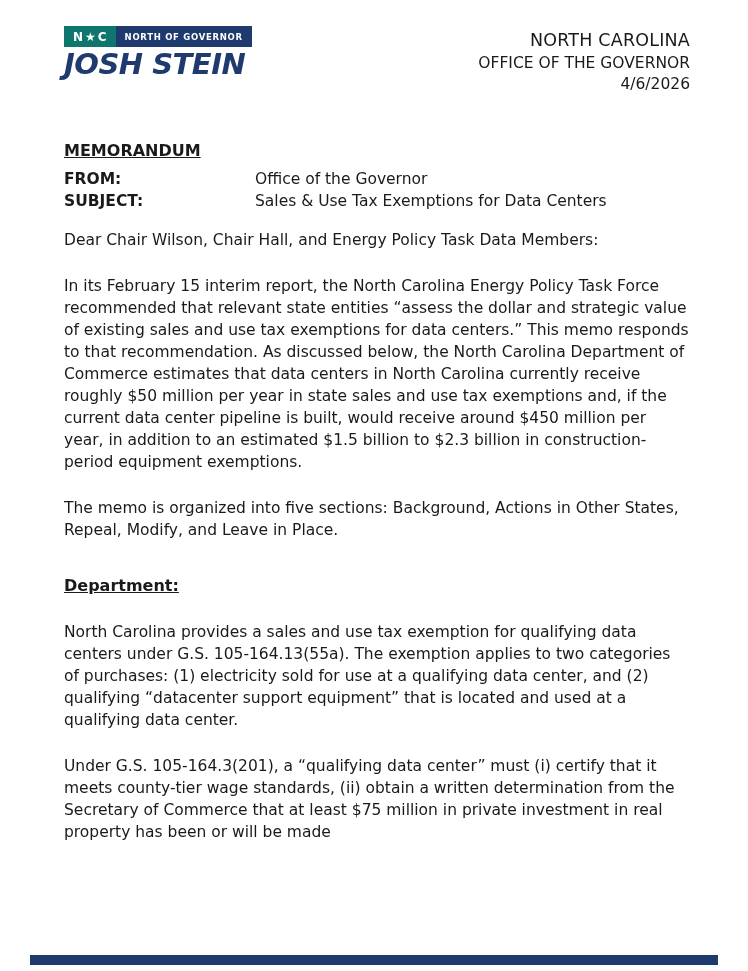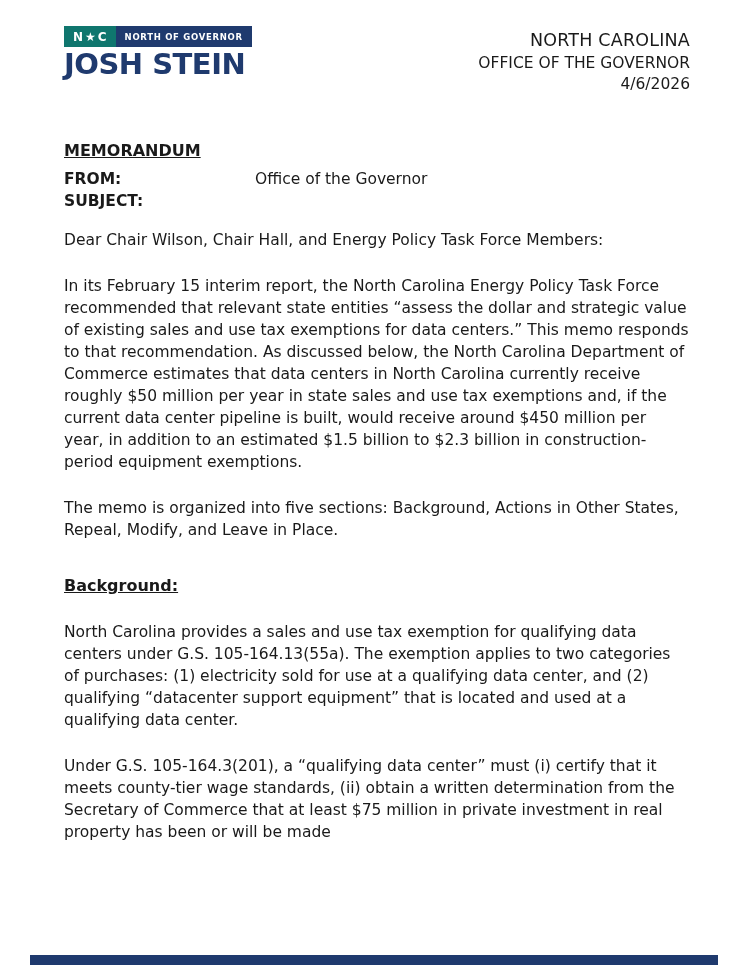--- a/index.html
+++ b/index.html
@@ -48,20 +48,21 @@
     white-space: nowrap;
   }
   .logo-name {
     color: #1f3a6e;
     font-weight: bold;
     font-size: 29px;
     letter-spacing: -0.5px;
     line-height: 1.15;
     margin-top: 1px;
     white-space: nowrap;
+    font-style: italic;
   }
 
   .header-right { text-align: right; padding-top: 2px; line-height: 1.4; }
   .org-name { font-weight: normal; font-size: 17.5px; letter-spacing: 0.2px; }
   .org-sub  { font-size: 15.5px; }
   .org-date { font-size: 15.5px; }
 
   
   .content {
     padding: 0 58px 0 64px;
@@ -126,28 +127,29 @@
   <main class="content">
 
     <div class="memo-title">MEMORANDUM</div>
 
     <div class="meta-row">
       <span class="meta-label">FROM:</span>
       <span class="meta-value">Office of the Governor</span>
     </div>
     <div class="meta-row">
       <span class="meta-label">SUBJECT:</span>
+      <span class="meta-value">Sales &amp; Use Tax Exemptions for Data Centers</span>
     </div>
 
-    <div class="salutation">Dear Chair Wilson, Chair Hall, and Energy Policy Task Force Members:</div>
+    <div class="salutation">Dear Chair Wilson, Chair Hall, and Energy Policy Task Data Members:</div>
 
     <p class="para">In its February 15 interim report, the North Carolina Energy Policy Task Force recommended that relevant state entities “assess the dollar and strategic value of existing sales and use tax exemptions for data centers.” This memo responds to that recommendation. As discussed below, the North Carolina Department of Commerce estimates that data centers in North Carolina currently receive roughly $50 million per year in state sales and use tax exemptions and, if the current data center pipeline is built, would receive around $450 million per year, in addition to an estimated $1.5 billion to $2.3 billion in construction-period equipment exemptions.</p>
     <p class="para">The memo is organized into five sections: Background, Actions in Other States, Repeal, Modify, and Leave in Place.</p>
 
-    <div class="section-heading">Background:</div>
+    <div class="section-heading">Department:</div>
 
     <p class="para">North Carolina provides a sales and use tax exemption for qualifying data centers under G.S. 105-164.13(55a). The exemption applies to two categories of purchases: (1) electricity sold for use at a qualifying data center, and (2) qualifying “datacenter support equipment” that is located and used at a qualifying data center.</p>
     <p class="para">Under G.S. 105-164.3(201), a “qualifying data center” must (i) certify that it meets county-tier wage standards, (ii) obtain a written determination from the Secretary of Commerce that at least $75 million in private investment in real property has been or will be made</p>
 
   </main>
 
   <div class="footer-bar"></div>
 
 </div>
 

